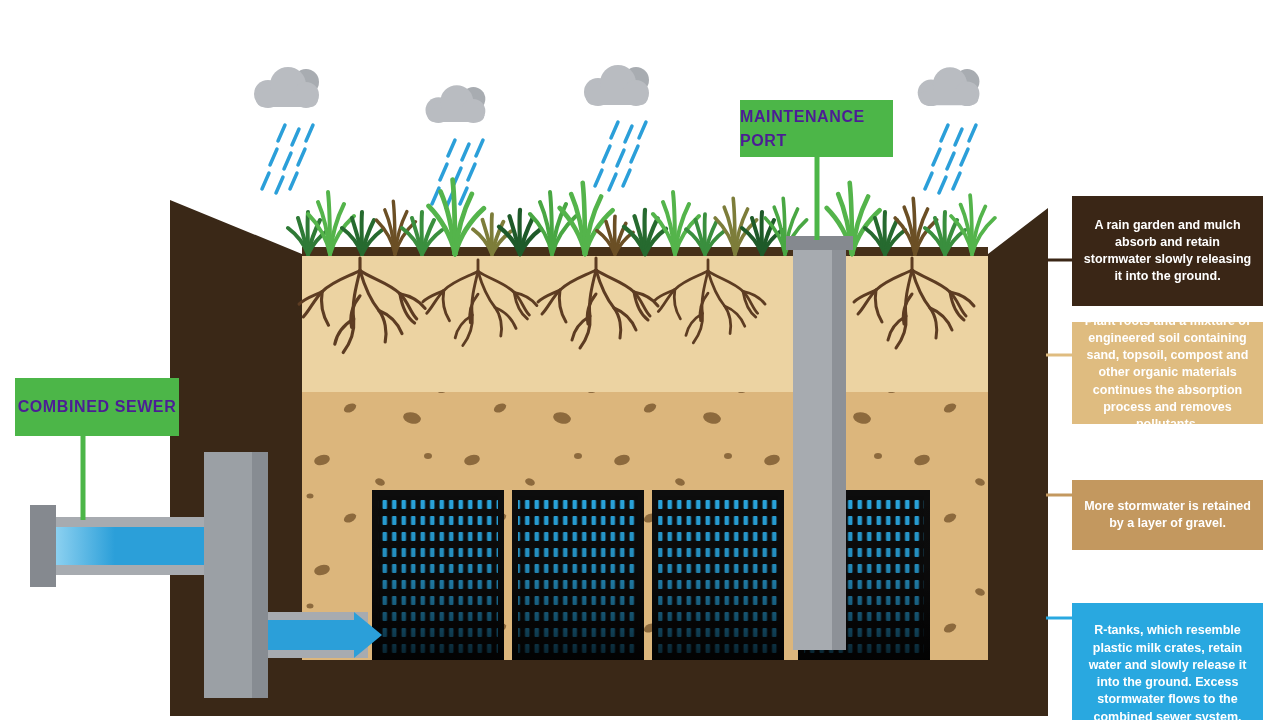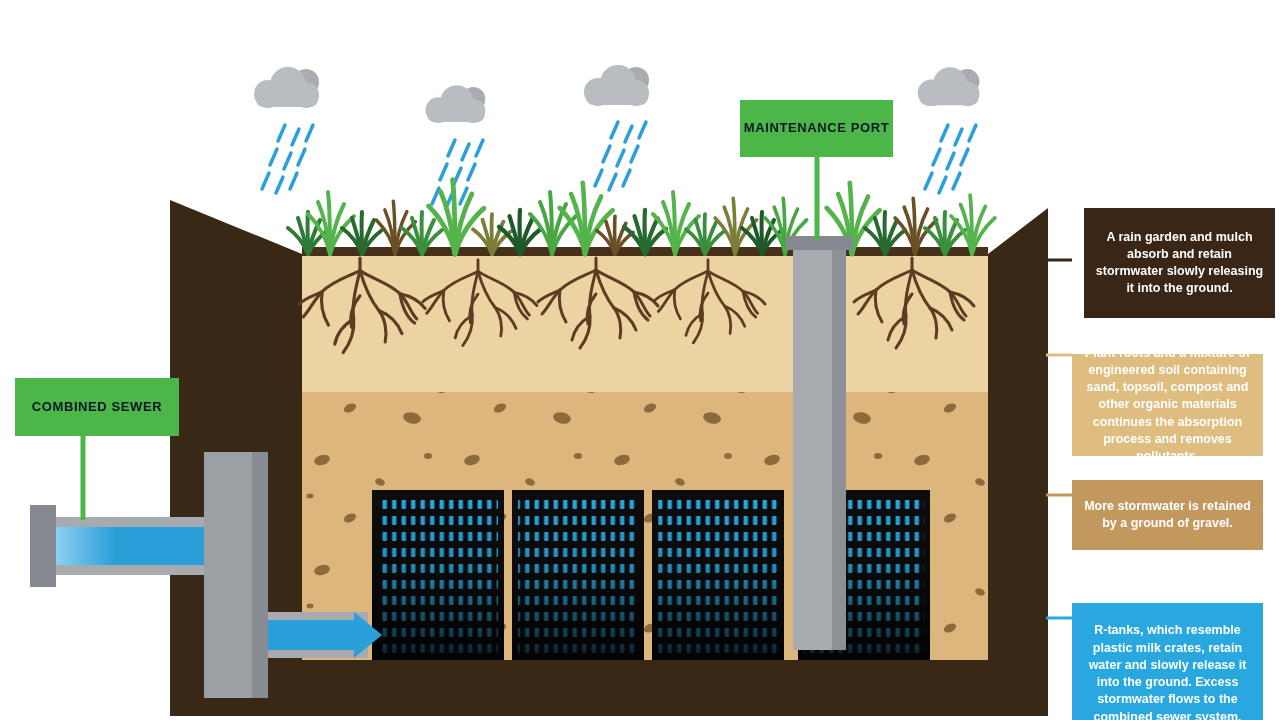--- a/index.html
+++ b/index.html
@@ -3,34 +3,34 @@
 <meta charset="utf-8">
 <style>
   * { margin:0; padding:0; box-sizing:border-box; }
   html,body { background:#ffffff; }
   body { font-family:"Liberation Sans", sans-serif; }
   .stage { position:relative; width:1280px; height:720px; background:#ffffff; overflow:hidden; }
   .scene { position:absolute; left:0; top:0; }
 
   .green-label {
     position:absolute; display:flex; align-items:center; justify-content:center;
-    text-align:right; color:#0f172a; font-weight:bold; font-size:13px;
+    text-align:left; color:#4c1d95; font-weight:bold; font-size:16px;
     letter-spacing:0.6px; line-height:1.45;
   }
   #label-maintenance { left:740px; top:100px; width:153px; height:57px; }
   #label-sewer { left:15px; top:378px; width:164px; height:58px; }
 
   .callout {
     position:absolute; left:1072px; width:191px;
     display:flex; align-items:center; justify-content:center;
     text-align:center; color:#ffffff; font-weight:bold; font-size:12.5px;
     line-height:1.38; padding:8px 10px;
   }
-  #callout-1 { top:208px; height:110px;margin-left:12px; }
-  #callout-2 { top:322px; height:102px;margin-top:32px; }
+  #callout-1 { top:196px; height:110px; }
+  #callout-2 { top:322px; height:102px; }
   #callout-3 { top:480px; height:70px; }
   #callout-4 { top:566px; height:142px;margin-top:37px; }
 </style>
 </head>
 <body>
 
 <div class="stage">
 
   <svg class="scene" width="1280" height="720" viewBox="0 0 1280 720">
     <defs>
@@ -217,16 +217,16 @@
   </svg>
 
   <div class="green-label" id="label-maintenance" style="background-color: rgb(76, 182, 72);">MAINTENANCE PORT</div>
 
   <div class="green-label" id="label-sewer" style="background-color: rgb(76, 182, 72);">COMBINED SEWER</div>
 
   <div class="callout" id="callout-1" style="background-color: rgb(58, 38, 22);">A rain garden and mulch absorb and retain stormwater slowly releasing it into the ground.</div>
 
   <div class="callout" id="callout-2" style="background-color: rgb(223, 188, 128);">Plant roots and a mixture of engineered soil containing sand, topsoil, compost and other organic materials continues the absorption process and removes pollutants.</div>
 
-  <div class="callout" id="callout-3" style="background-color: rgb(195, 152, 95);">More stormwater is retained by a ground of gravel.</div>
+  <div class="callout" id="callout-3" style="background-color: rgb(195, 152, 95);">More stormwater is retained by a layer of gravel.</div>
 
   <div class="callout" id="callout-4" style="background-color: rgb(41, 168, 224);">R-tanks, which resemble plastic milk crates, retain water and slowly release it into the ground. Excess stormwater flows to the combined sewer system.</div>
 </div>
 
 </body></html>

